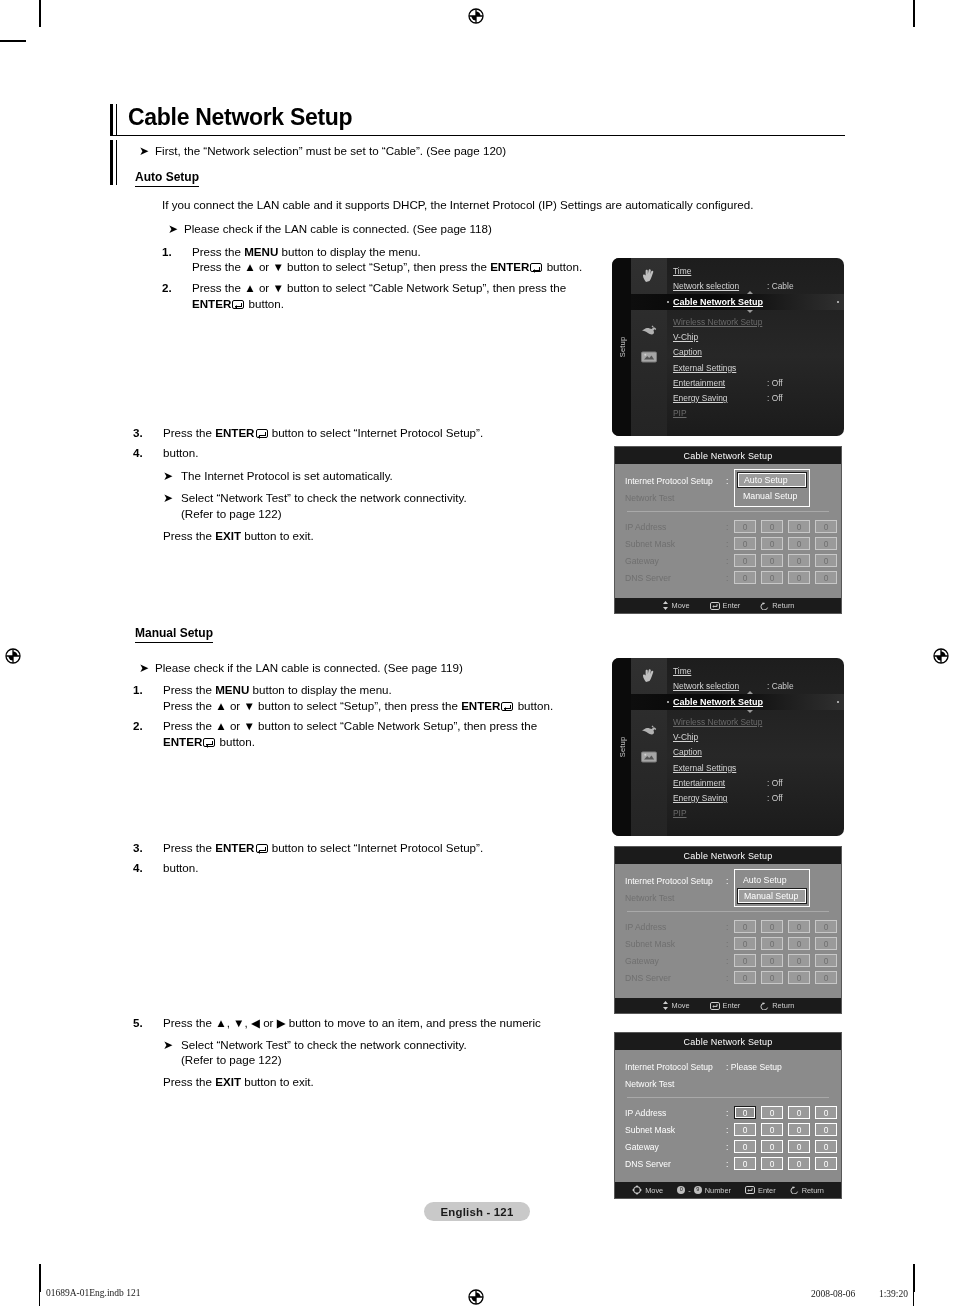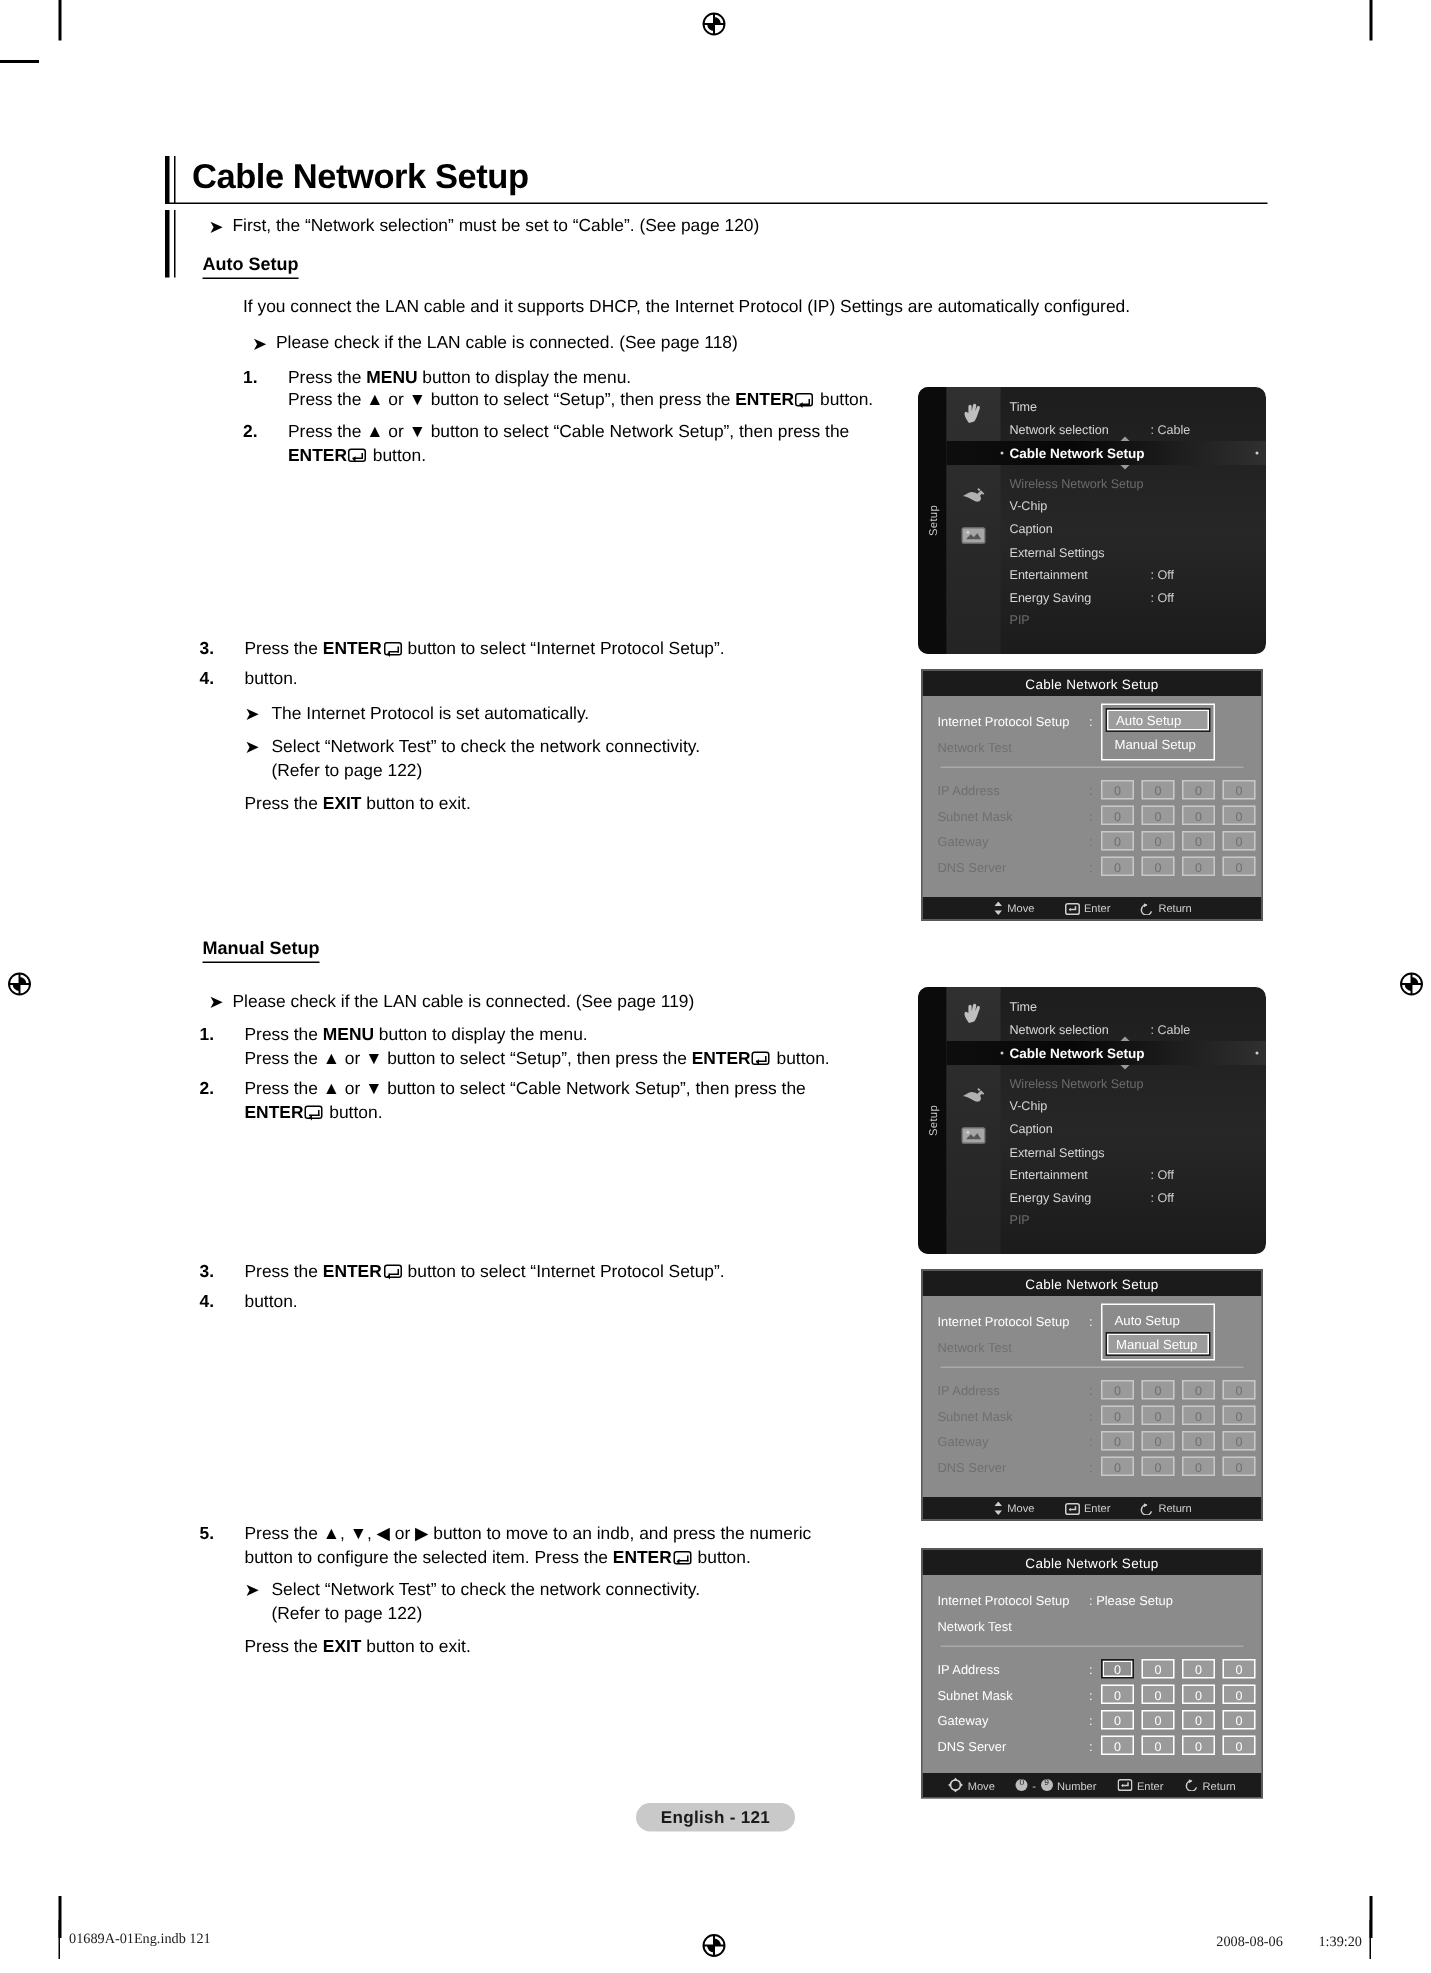--- a/index.html
+++ b/index.html
@@ -128,21 +128,21 @@
     display:flex; align-items:center; justify-content:center;
     opacity:.85;
   }
   .mi svg { display:block; }
   .menu-items { flex:1; position:relative; padding-top:5px; }
   .mrow {
     height:15.2px; display:flex; align-items:center;
     font-size:8.4px; padding-left:6px; color:#d6d6d6;
     position:relative;
   }
-  .mrow .lbl { width:94px; }
+  .mrow .lbl { width:94px;text-decoration:underline; }
   .mrow .val { color:#cccccc; }
   .mrow.dim { color:#6a6a6a; }
   .mrow.sel {
     position:absolute; left:-36px; right:0;
     background: linear-gradient(90deg,#0e0e0e 0%, #070707 40%, #303030 100%);
     font-weight:bold; color:#ffffff; font-size:9px;
     padding-left:42px; height:16px;
   }
   .mrow.sel .dotl { position:absolute; left:36px; top:50%; transform:translateY(-50%); }
   .mrow.sel .dotr { position:absolute; right:5px; top:50%; transform:translateY(-50%); }
@@ -425,24 +425,21 @@
       <div class="num-body">
         <div> button.</div>
       </div>
     </div>
   </div>
 
   <div class="txt" style="left:133px; top:1015px; width:480px;">
     <div class="num-row">
       <div class="num-mark">5.</div>
       <div class="num-body">
-        <div>Press the ▲, ▼, ◀ or ▶ button to move to an indb, and press the numeric</div>
-        <div>
-          <span>button to configure the selected item. Press the </span><b>ENTER</b><span class="enter-glyph"></span><span> button.</span>
-        </div>
+        <div>Press the ▲, ▼, ◀ or ▶ button to move to an item, and press the numeric</div>
       </div>
     </div>
 
     <div class="sub-row" style="margin-top:6px;">
       <div class="sub-mark">➤</div>
       <div class="sub-body">
         <div>Select “Network Test” to check the network connectivity.</div>
         <div>(Refer to page 122)</div>
       </div>
     </div>

